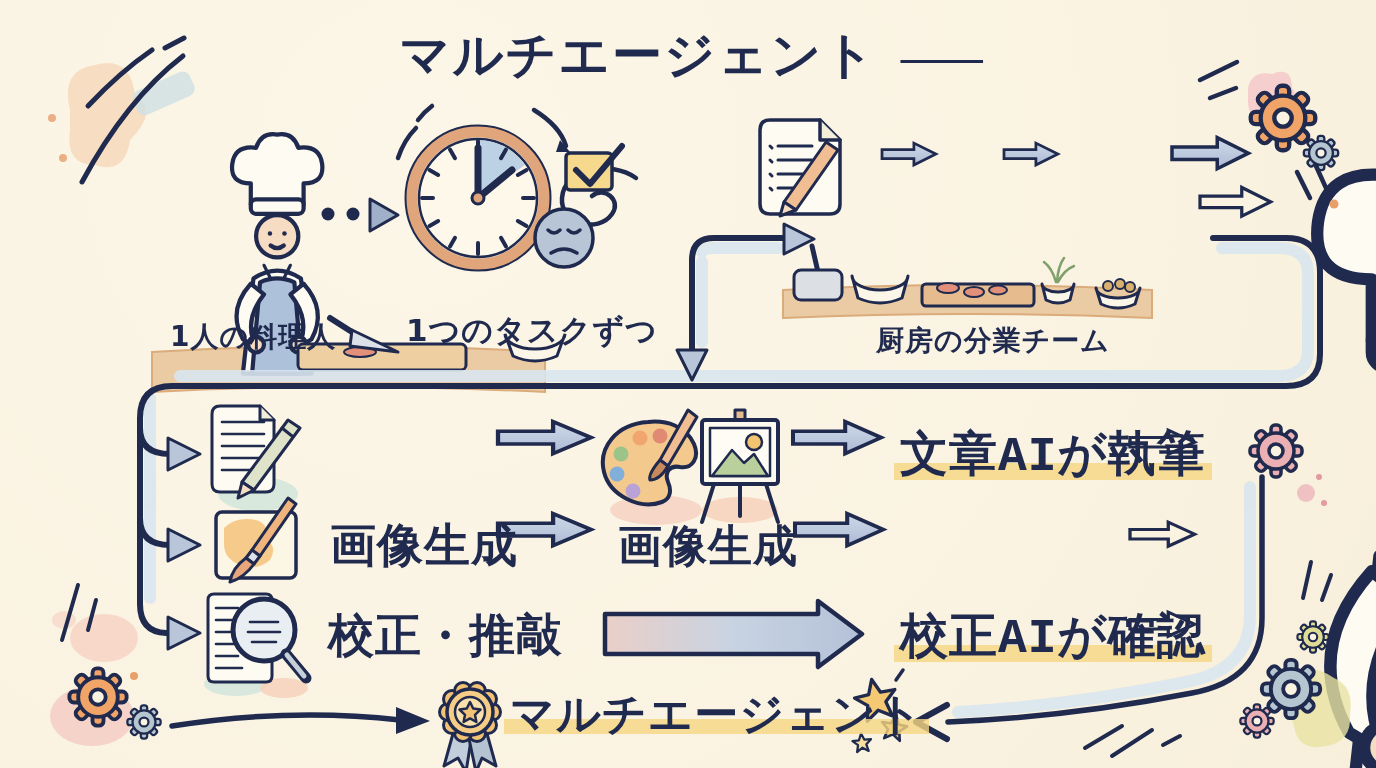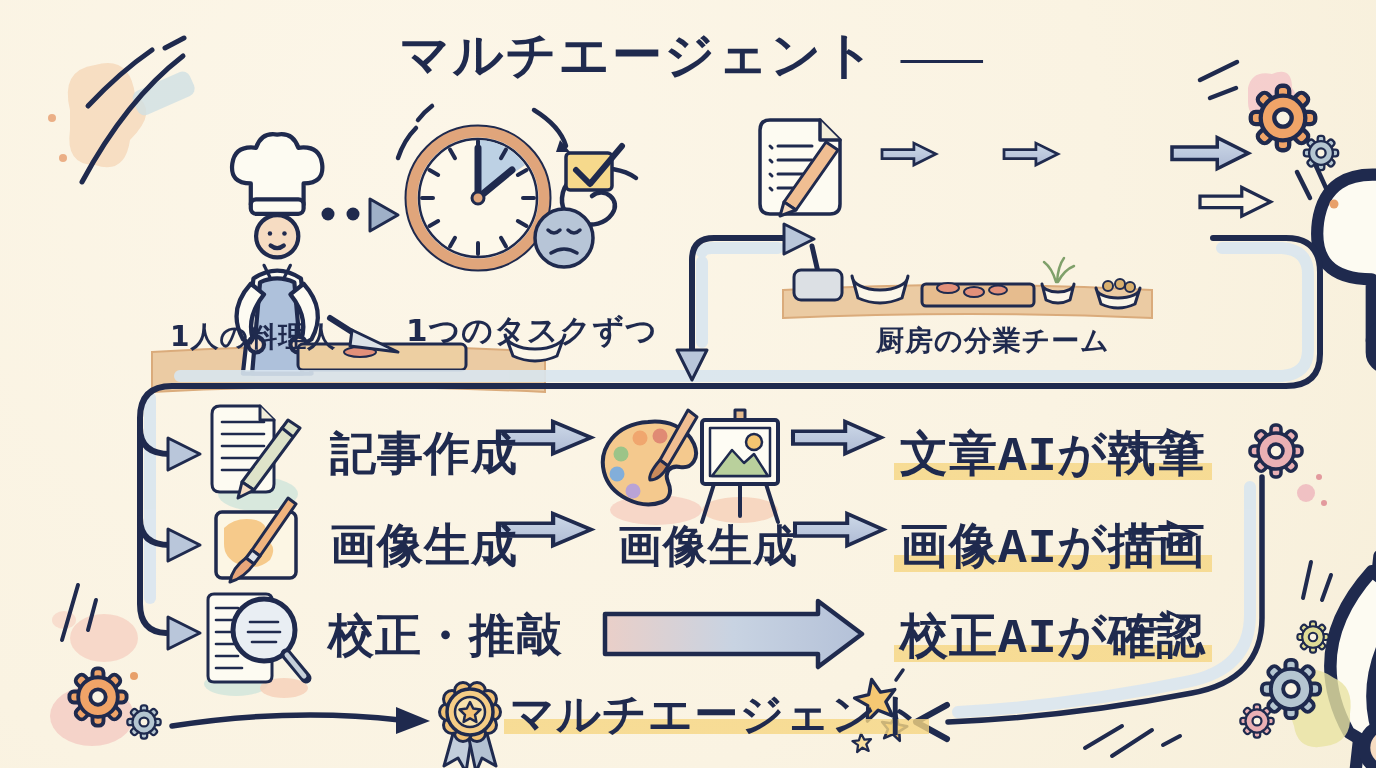--- a/index.html
+++ b/index.html
@@ -429,25 +429,23 @@
 
 <div class="title-wrap">
   <span class="title-main">マルチエージェント</span>
   <span class="title-dash">——</span>
 </div>
 
 <div class="lbl cap" style="left:170px; top:322px;">1人の料理人</div>
 <div class="lbl small" style="left:406px; top:281px;margin-top:32px;">1つのタスクずつ</div>
 <div class="lbl cap" style="left:876px; top:326px;">厨房の分業チーム</div>
 
-<div class="lbl rowlbl" style="left:330px; top:428px;">記事作成</div>
 <div class="lbl reslbl hl" style="left:894px; top:431px;">文章AIが執筆</div>
 
 <div class="lbl rowlbl" style="left:330px; top:520px;">画像生成</div>
 <div class="lbl midlbl" style="left:618px; top:522px;">画像生成</div>
-<div class="lbl reslbl hl" style="left:894px; top:523px;">画像AIが描画</div>
 
 <div class="lbl reslbl hl" style="left:894px; top:613px;">校正AIが確認</div>
 <div class="lbl rowlbl" style="left:328px; top:610px;">校正・推敲</div>
 
 <div class="lbl footlbl hl" style="left:504px; top:690px;">マルチエージェント</div>
 
 </div>
 
 </body></html>

